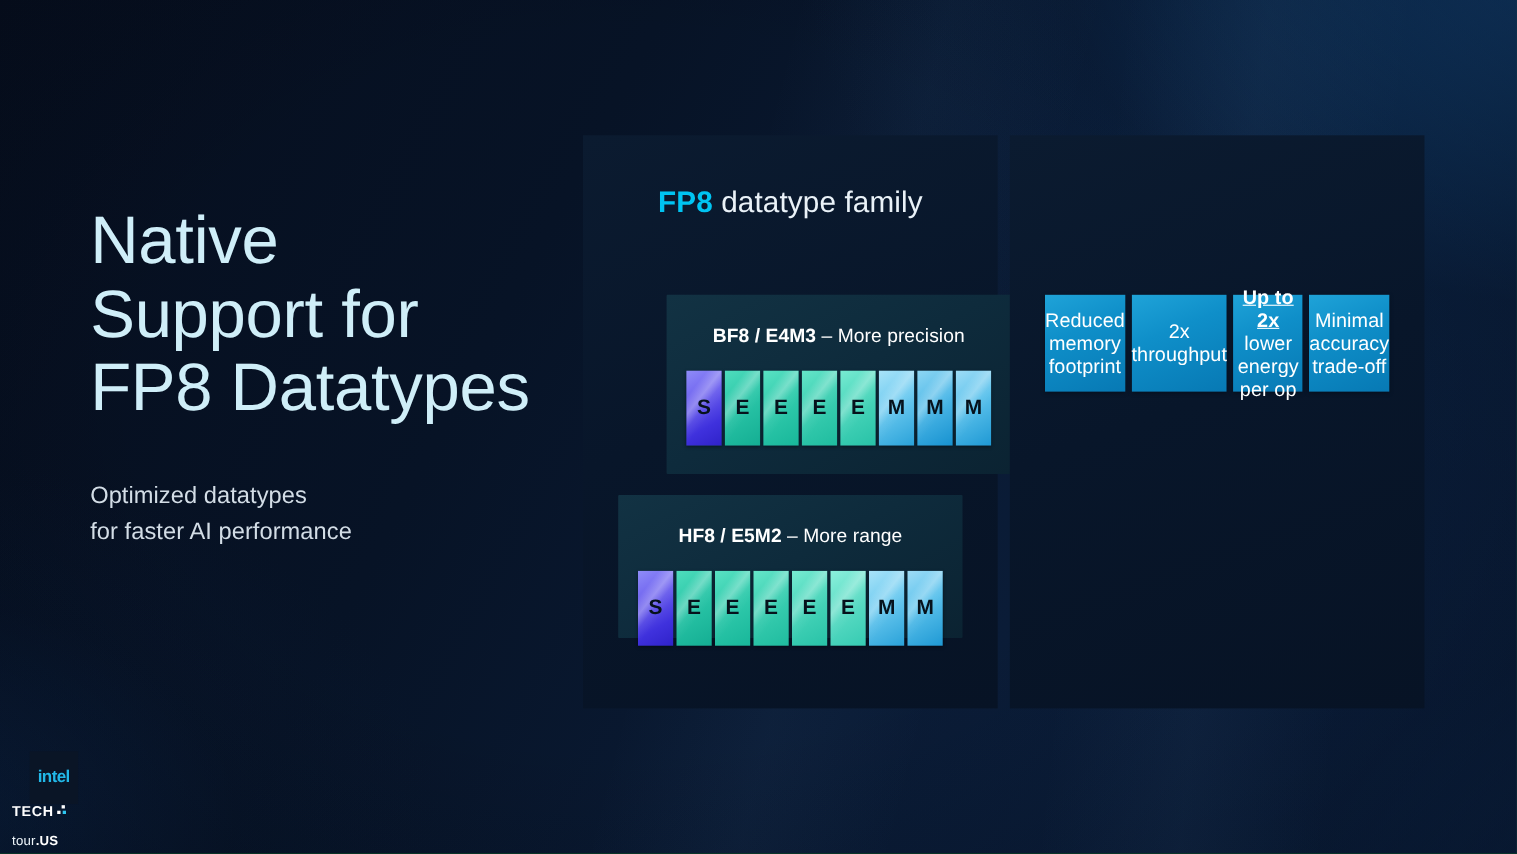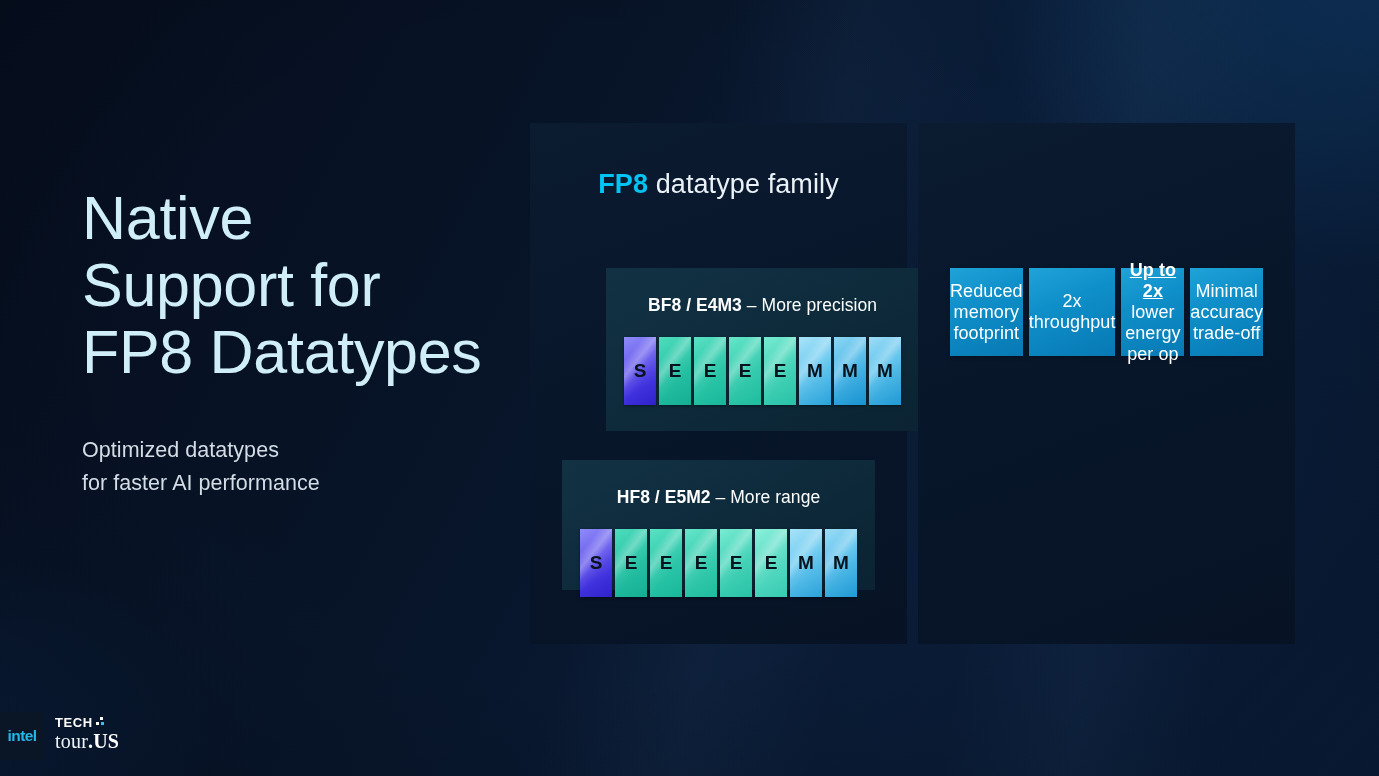--- a/index.html
+++ b/index.html
@@ -73,21 +73,21 @@
     font-weight:700; color:#00c4f2;
   }
 
   
   .dt-card {
     position:absolute; left:32px; width:313px;
     background:linear-gradient(152deg, #123243 0%, #0e2b3c 48%, #0b2332 100%);
     border-radius:1px;
   }
   #dt-bf8 { top:145px; height:163px;margin-left:44px; }
-  #dt-hf8 { top:337px; height:130px; }
+  #dt-hf8 { top:327px; height:130px; }
 
   .dt-label {
     position:absolute; top:27px; left:0; right:0;
     text-align:center;
     font-size:17.5px; color:#ffffff;
     letter-spacing:0.05px; white-space:nowrap;
   }
   .dt-label .code { font-weight:700; }
   .dt-label .desc { font-weight:300; }
 
@@ -135,22 +135,22 @@
     background:linear-gradient(158deg, #1fa3d8 0%, #0f8fc9 38%, #0779b4 100%);
     color:#ffffff;
     font-size:18px; font-weight:300;
     letter-spacing:0.08px; text-align:center;
     box-shadow:0 1px 4px rgba(0,0,0,0.34);
   }
   .adv-card .strong { font-weight:700;text-decoration:underline; }
 
   
   #footer-logos {
-    position:absolute; left:0; bottom:16px;
-    display:flex; align-items:center;
+    position:absolute; left:0; bottom:0;
+    display:flex; align-items:flex-end;flex-direction:column;
   }
   #intel-logo {
     width:44px; height:48px;
     background:#0a1526;
     display:flex; align-items:center; justify-content:center;
   }
   #intel-logo .word {
     font-size:15.5px; font-weight:700;
     color:#22b8e8; letter-spacing:-0.6px;
   }
@@ -169,22 +169,22 @@
   #techtour-logo .dots {
     position:relative; width:9px; height:13px;
   }
   #techtour-logo .dots i {
     position:absolute; width:3px; height:3px; display:block;
   }
   #techtour-logo .dots i:nth-child(1){ left:4px; top:1px;  background:#ffffff; }
   #techtour-logo .dots i:nth-child(2){ left:0px; top:6px;  background:#ffffff; }
   #techtour-logo .dots i:nth-child(3){ left:5px; top:6px;  background:#2ec6f0; }
   #techtour-logo .row2 {
-    margin-top:2px;
-    font-size:20px; letter-spacing:0.2px;font-family:Liberation Serif, serif;
+    margin-top:14px;
+    font-size:12px; letter-spacing:0.2px;
   }
   #techtour-logo .tour { font-weight:300; color:#eef5fa; }
   #techtour-logo .us   { font-weight:700; color:#ffffff; }
 </style>
 </head>
 <body>
 
 <div id="slide">
 
   <div class="bg-layer bg-base"></div>

